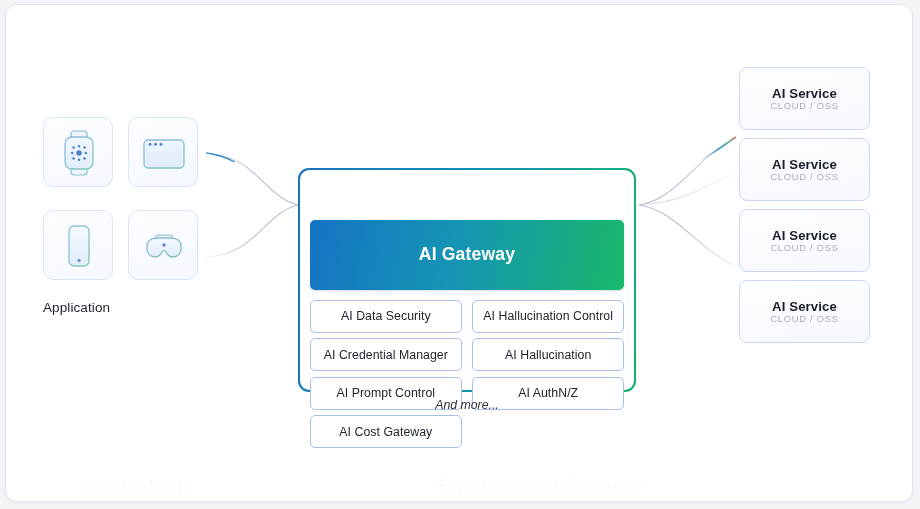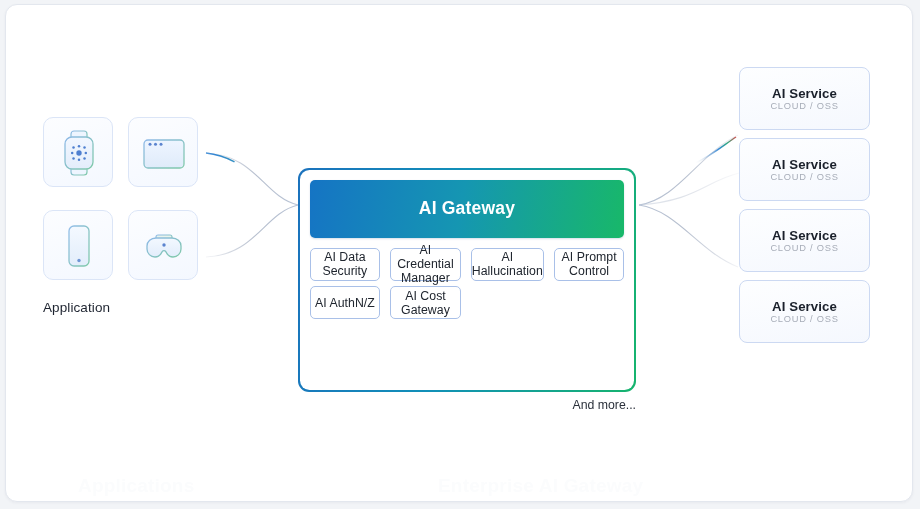--- a/index.html
+++ b/index.html
@@ -98,64 +98,65 @@
     background: linear-gradient(100deg,#1b72bd 0%,#1190b8 45%,#16b46d 100%);
   }
   .gw-inner {
     width: 100%;
     height: 100%;
     background: #ffffff;
     border-radius: 9.5px;
     padding: 10px 10px 10px 10px;
   }
   .gw-header {
-    height: 58px;
+    height: 70px;
     border-radius: 5px;
     background: linear-gradient(100deg,#1574c4 0%,#1596b2 48%,#18b869 100%);
     display: flex;
     align-items: center;
     justify-content: center;
     box-shadow: 0 1px 2px rgba(20,70,130,.18);
+    margin-top: 40px;
   }
   .gw-title {
     color: #ffffff;
     font-size: 17.5px;
     font-weight: bold;
     letter-spacing: .2px;
   }
 
   .feature-grid {
     margin-top: 10px;
     display: grid;
-    grid-template-columns: 1fr 1fr 1fr 1fr;
+    grid-template-columns: 1fr 1fr;
     grid-auto-rows: 33px;
     column-gap: 10px;
     row-gap: 5.5px;
-    text-align: center;
   }
   .feature {
     background: #ffffff;
     border: 1px solid #a9c0e8;
     border-radius: 5px;
     display: flex;
     align-items: center;
     justify-content: center;
     font-size: 12.3px;
     color: #20262f;
     letter-spacing: .05px;
   }
 
   .and-more {
     position: absolute;
     left: 292px;
     top: 393px;
     width: 338px;
-    text-align: right;
+    text-align: center;
     font-size: 12.3px;
     color: #2b313b;
+    font-style: italic;
   }
 
   
   .svc-col {
     position: absolute;
     left: 733px;
     top: 62px;
   }
   .svc {
     width: 131px;
@@ -318,20 +319,21 @@
       <div class="app-label">Application</div>
     </div>
 
     <div class="gw-outer">
       <div class="gw-inner">
         <div class="gw-header">
           <span class="gw-title">AI Gateway</span>
         </div>
         <div class="feature-grid">
           <div class="feature">AI Data Security</div>
+          <div class="feature">AI Hallucination Control</div>
           <div class="feature">AI Credential Manager</div>
           <div class="feature">AI Hallucination</div>
           <div class="feature">AI Prompt Control</div>
           <div class="feature">AI AuthN/Z</div>
           <div class="feature">AI Cost Gateway</div>
         </div>
       </div>
     </div>
 
     <div class="and-more">And more...</div>

